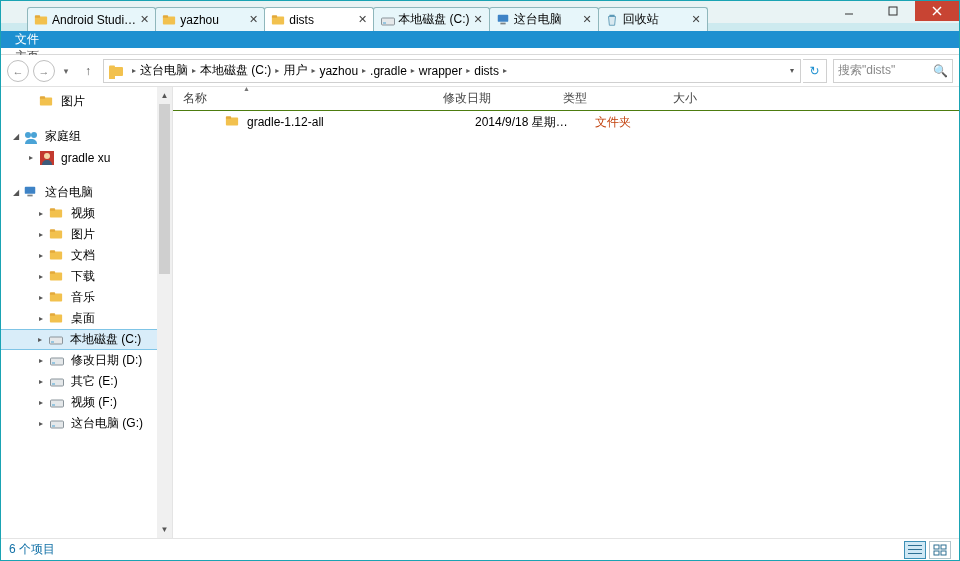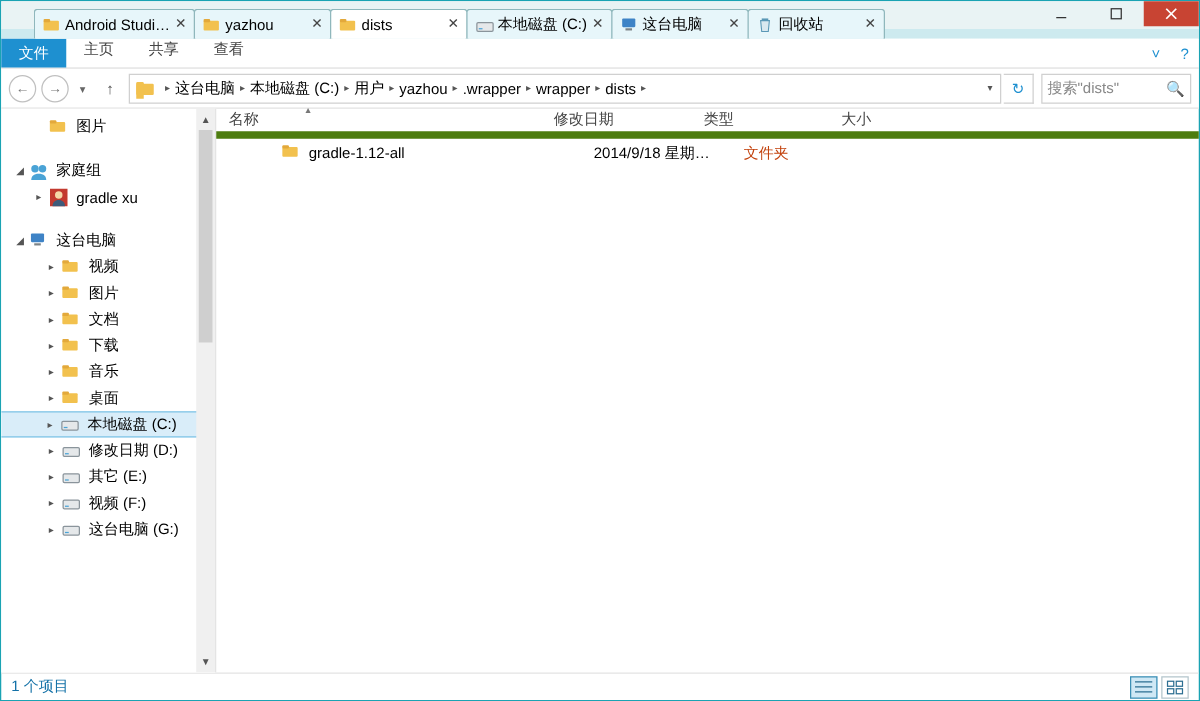--- a/index.html
+++ b/index.html
@@ -11,21 +11,21 @@
   .tab{display:flex;align-items:center;height:24px;margin-top:6px;padding:0 6px;border:1px solid #8fb7bc;border-bottom:none;background:#e7f6fa;min-width:110px;max-width:130px;border-top-left-radius:3px;border-top-right-radius:3px;margin-right:-1px;cursor:default;position:relative;}
   .tab.active{background:#fff;z-index:2;}
   .tab .ticon{width:14px;height:14px;margin-right:4px;flex:0 0 auto;}
   .tab .tlabel{flex:1;white-space:nowrap;overflow:hidden;text-overflow:ellipsis;}
   .tab .tclose{color:#444;margin-left:4px;font-size:11px;line-height:1;}
   .winbtns{display:flex;align-self:flex-start;}
   .wbtn{width:44px;height:20px;display:flex;align-items:center;justify-content:center;}
   .wbtn.close{background:#c84433;color:#fff;}
   .wbtn svg{width:10px;height:10px;}
   
-  .ribbon{height:24px;background:#fff;border-bottom:1px solid #d9d9d9;display:flex;align-items:stretch;}
+  .ribbon{height:24px;background:#fff;border-bottom:1px solid #d9d9d9;display:flex;align-items:stretch;flex-direction:column;}
   .filetab{background:#1e90d0;color:#fff;padding:0 14px;display:flex;align-items:center;}
   .rmenu{padding:0 14px;display:flex;align-items:flex-start;color:#444;}
   .rspacer{flex:1;}
   .ricon{padding:0 8px;display:flex;align-items:center;color:#1e90d0;}
   
   .navbar{height:32px;display:flex;align-items:center;padding:2px 6px;border-bottom:1px solid #e2e2e2;background:#fff;}
   .circ{width:22px;height:22px;border:1px solid #c0c0c0;border-radius:50%;display:flex;align-items:center;justify-content:center;margin-right:4px;color:#777;font-size:11px;}
   .histbtn{width:14px;height:22px;display:flex;align-items:center;justify-content:center;color:#666;font-size:9px;}
   .navup{width:22px;height:22px;display:flex;align-items:center;justify-content:center;color:#555;margin:0 4px;}
   .addrbar{flex:1;height:24px;border:1px solid #d0d0d0;display:flex;align-items:center;padding-left:4px;margin-right:2px;overflow:hidden;}
@@ -45,21 +45,21 @@
   .sbscroll .thumb{width:11px;height:170px;background:#cfcfcf;margin-top:0;}
   .sbcontent{padding-top:4px;}
   .sitem{display:flex;align-items:center;height:21px;padding-left:12px;cursor:default;}
   .sitem .caret{width:10px;font-size:8px;color:#555;}
   .sitem .sicon{width:16px;height:16px;margin-right:6px;flex:0 0 auto;}
   .sitem.child{padding-left:28px;}
   .sitem.child2{padding-left:38px;}
   .sitem.selected{background:#d9edf9;border:1px solid #7fc4e6;border-left:none;border-right:none;padding-left:37px;}
   
   .content{flex:1;display:flex;flex-direction:column;}
-  .colhead{display:flex;height:24px;align-items:flex-start;border-bottom:6px solid #4d7c0f;position:relative;}
+  .colhead{display:flex;height:24px;align-items:center;border-bottom:1px solid #4d7c0f;position:relative;}
   .ch{padding-left:10px;color:#444;}
   .ch.name{flex:0 0 260px;}
   .ch.date{flex:0 0 120px;}
   .ch.type{flex:0 0 110px;}
   .ch.size{flex:0 0 100px;}
   .sorticon{font-size:7px;color:#777;position:absolute;left:70px;top:-2px;}
   .filelist{flex:1;}
   .frow{display:flex;align-items:center;height:22px;margin-left:42px;}
   .fcol.name{flex:0 0 260px;display:flex;align-items:center;padding-left:10px;}
   .fcol.name .ficon{width:16px;height:16px;margin-right:6px;}
@@ -196,21 +196,21 @@
           </span>
           <span class="crumb">
             <span>用户</span>
             <span class="sep">▸</span>
           </span>
           <span class="crumb">
             <span>yazhou</span>
             <span class="sep">▸</span>
           </span>
           <span class="crumb">
-            <span>.wrapper</span>
+            <span>.gradle</span>
             <span class="sep">▸</span>
           </span>
           <span class="crumb">
             <span>wrapper</span>
             <span class="sep">▸</span>
           </span>
           <span class="crumb">
             <span>dists</span>
             <span class="sep">▸</span>
           </span>
@@ -382,21 +382,21 @@
             <div class="fcol date">2014/9/18 星期…</div>
             <div class="fcol type">文件夹</div>
             <div class="fcol size"></div>
           </div>
         </div>
     </div>
 
   </div>
 
   <div class="status">
-    <span class="stext">1 个项目</span>
+    <span class="stext">6 个项目</span>
     <div class="sp"></div>
     <div class="viewbtn active">
       <svg width="14" height="12" viewBox="0 0 14 12">
           <rect x="0" y="1" width="14" height="1" fill="#2d6f92"></rect>
           <rect x="0" y="5" width="14" height="1" fill="#2d6f92"></rect>
           <rect x="0" y="9" width="14" height="1" fill="#2d6f92"></rect>
         </svg>
     </div>
     <div class="viewbtn">
       <svg width="14" height="12" viewBox="0 0 14 12">

